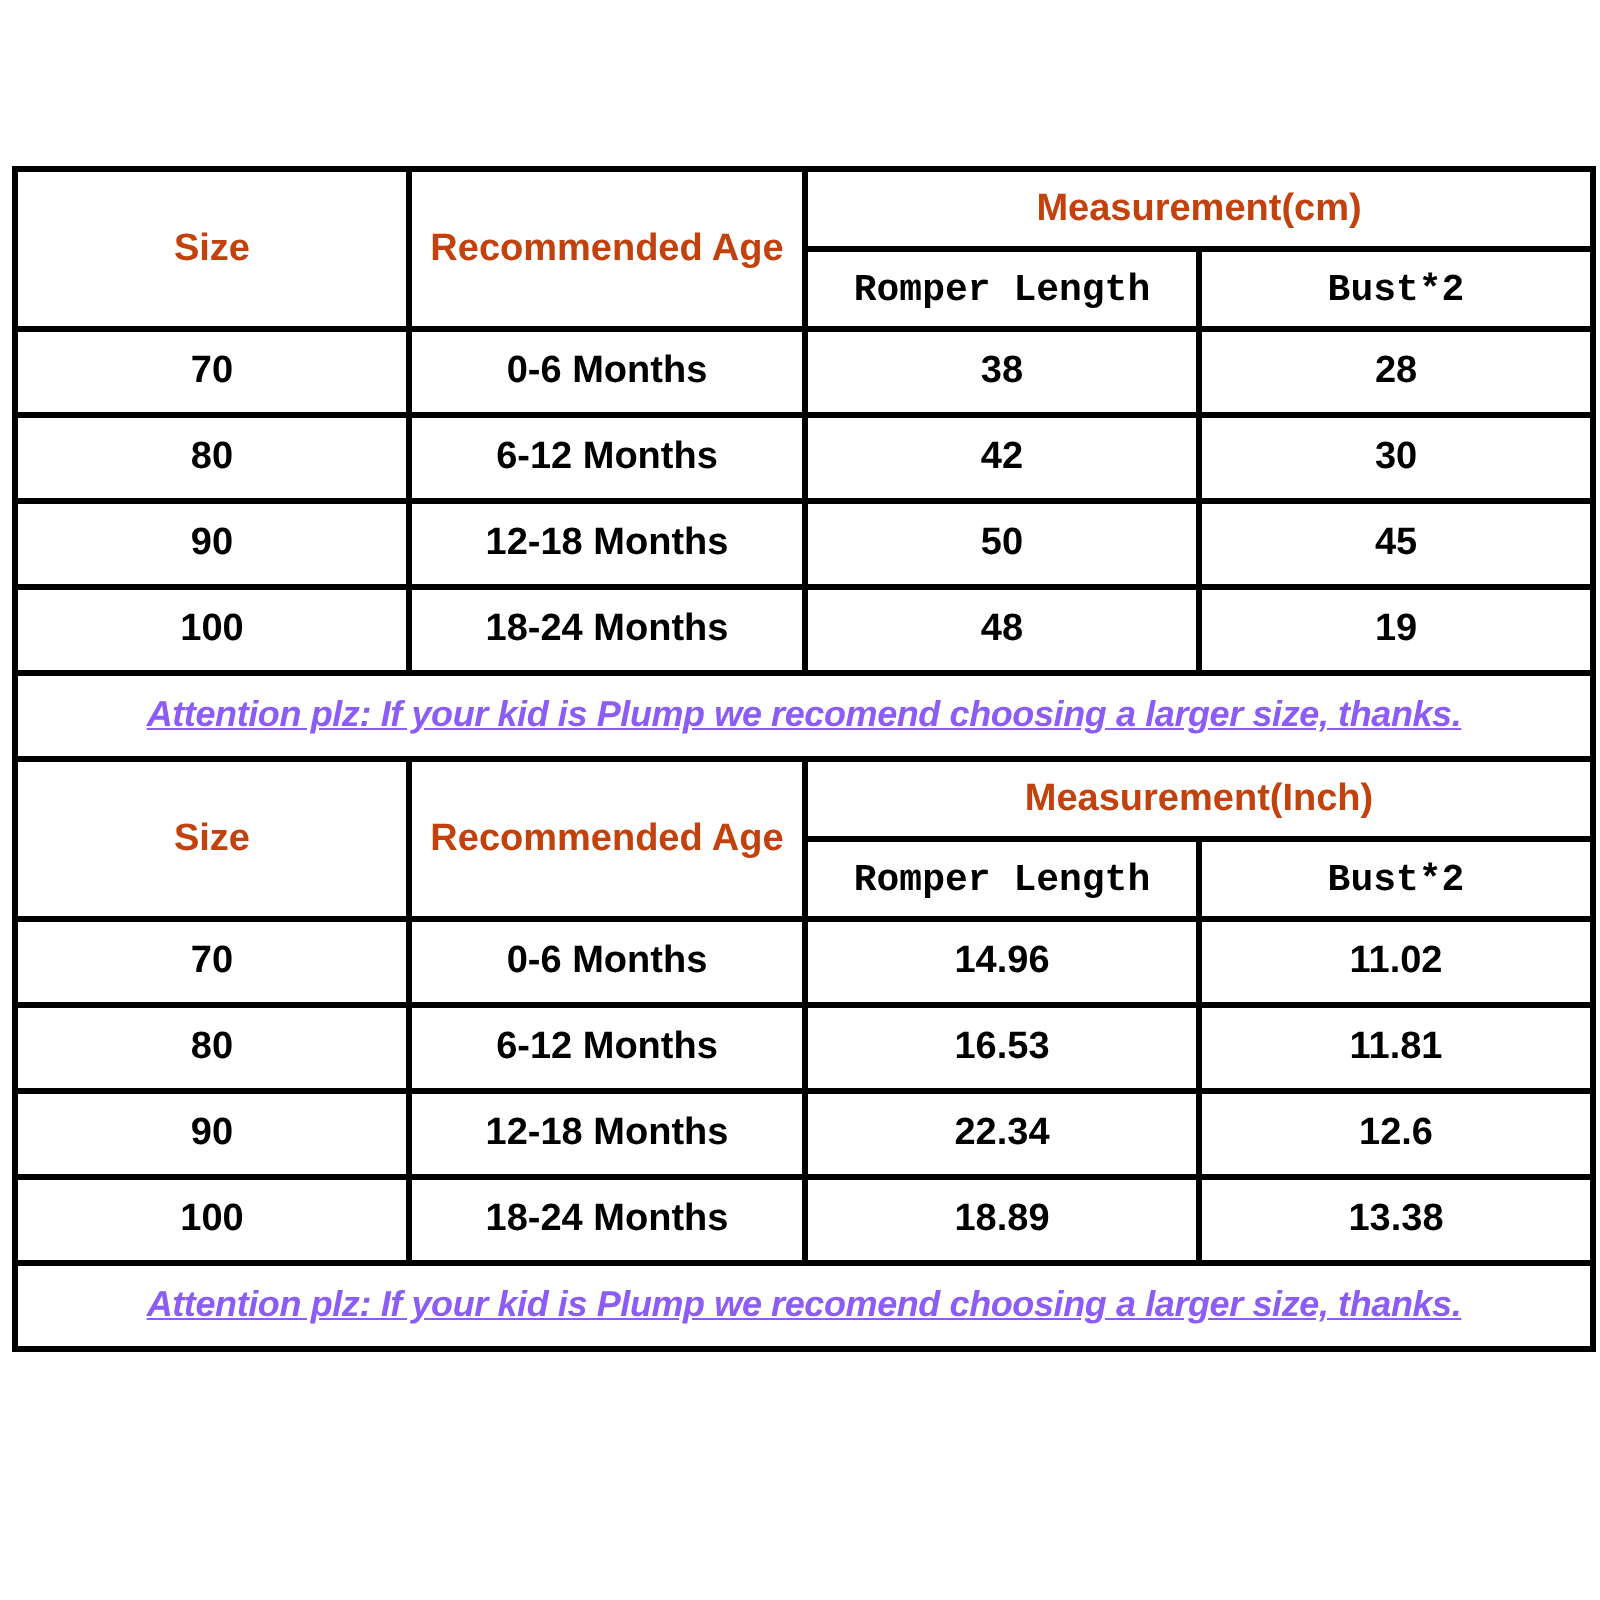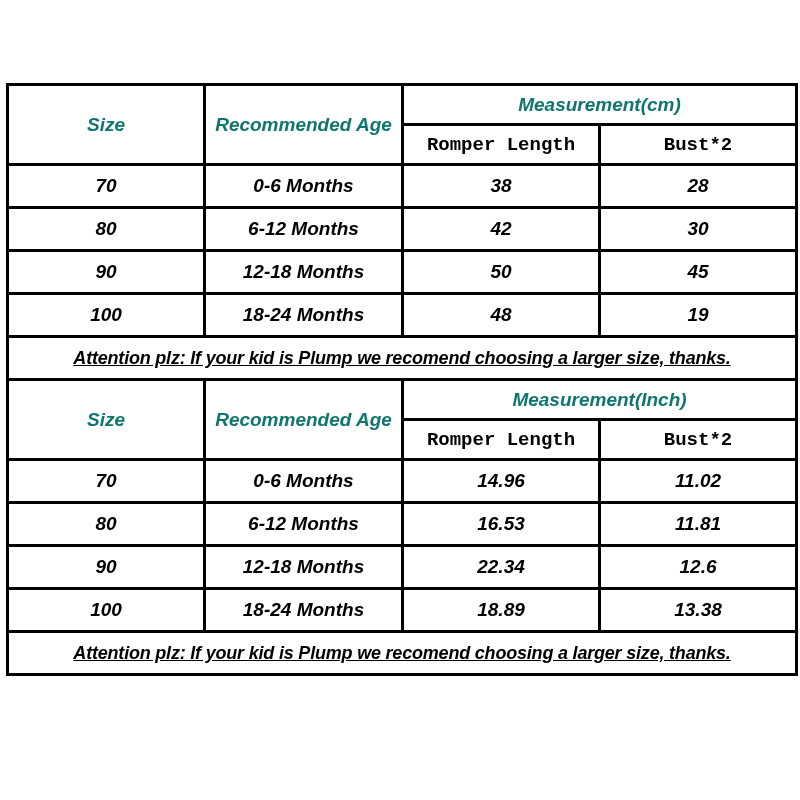--- a/index.html
+++ b/index.html
@@ -1,25 +1,25 @@
 <!DOCTYPE html>
 <html><head>
 <meta charset="utf-8">
 <style>
   html, body { margin: 0; padding: 0; background: #ffffff; }
   body { width: 800px; height: 800px; position: relative; overflow: hidden; font-family: "Liberation Sans", sans-serif; }
   .sheet { position: absolute; left: 6px; top: 83px; width: 789px; }
   table { border-collapse: collapse; width: 789px; table-layout: fixed; }
   td { border: 3px solid #000; text-align: center; vertical-align: middle; padding: 0; font-weight: bold; font-size: 19px; color: #000; }
-  .mag { color: #0f766e; font-style: italic; }
+  .mag { color: #c2410c; }
   .hdr-main { height: 40px; }
   .hdr-sub { height: 40px; font-family: Liberation Mono, monospace; }
-  .row td { height: 40px; font-style: italic; }
+  .row td { height: 40px; }
   .notice td { height: 40px; }
-  .notice span { color: #000000; font-style: italic; text-decoration: underline; font-size: 18px; letter-spacing: -0.2px; }
+  .notice span { color: #8b5cf6; font-style: italic; text-decoration: underline; font-size: 18px; letter-spacing: -0.2px; }
   col.c1 { width: 197px; } col.c2 { width: 198px; } col.c3 { width: 197px; } col.c4 { width: 197px; }
 </style>
 </head>
 <body>
 
 <div class="sheet">
 <table>
   <colgroup>
         <col class="c1">
         <col class="c2">

